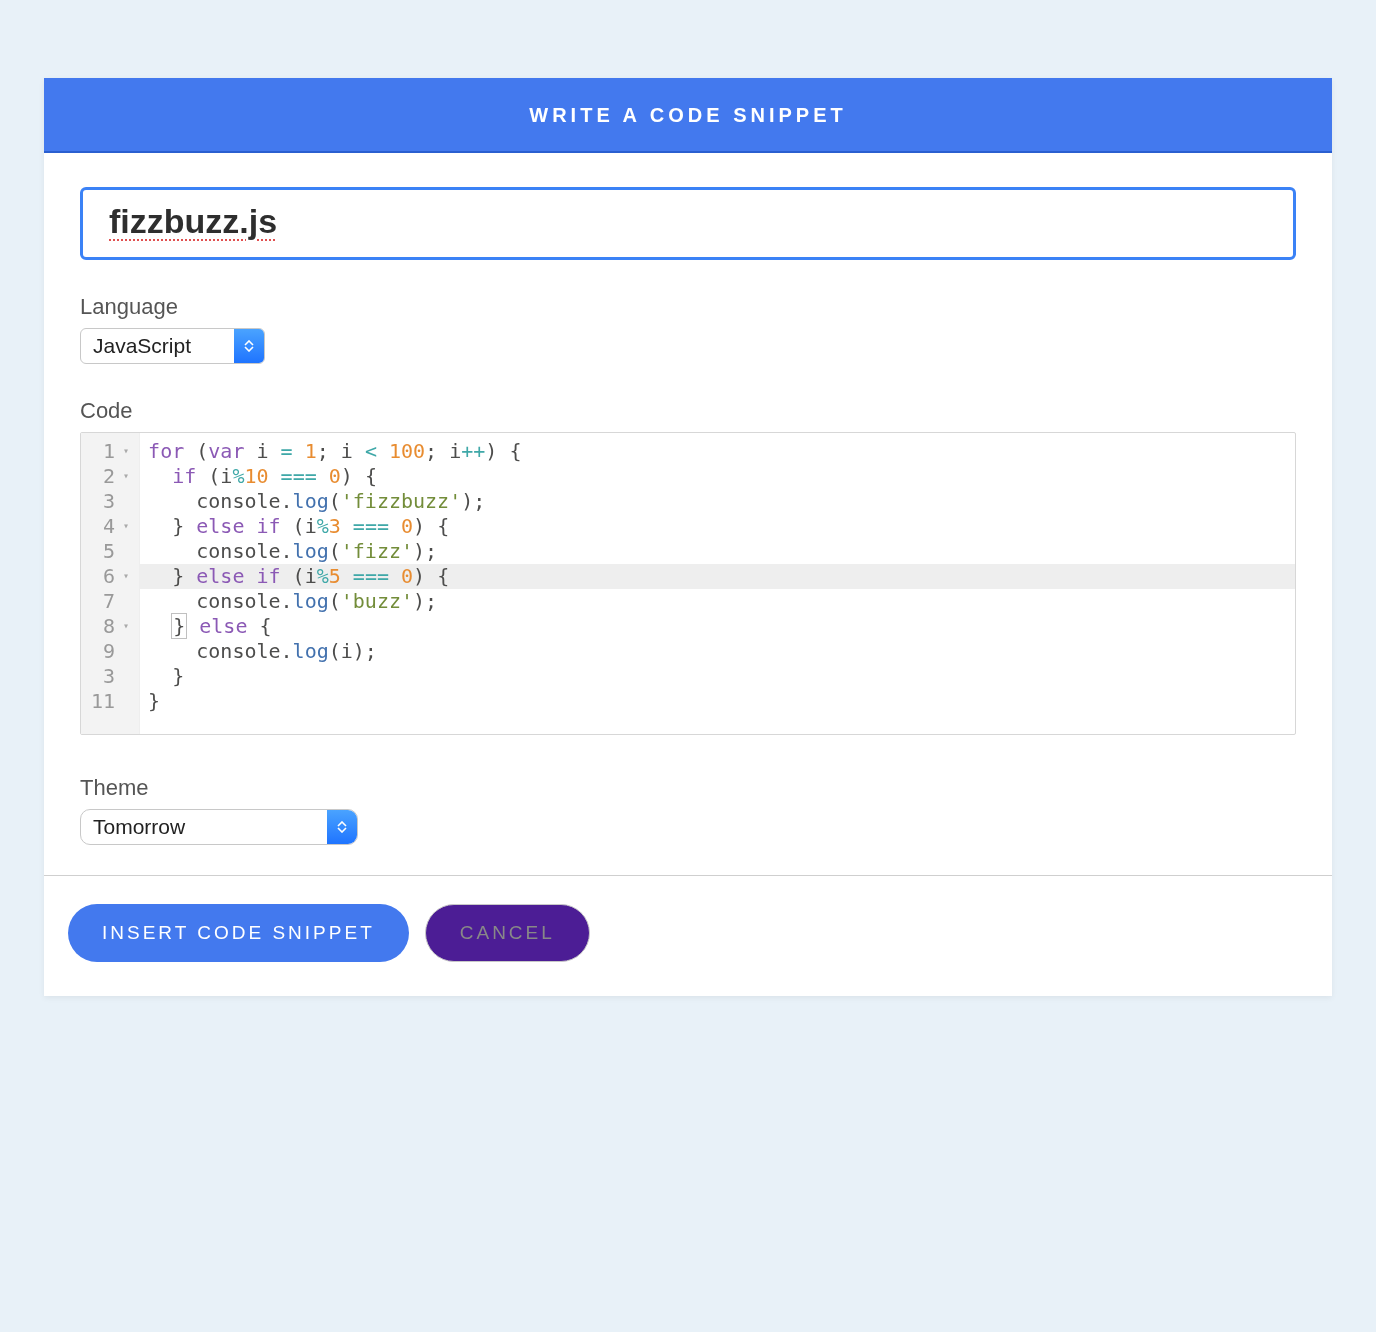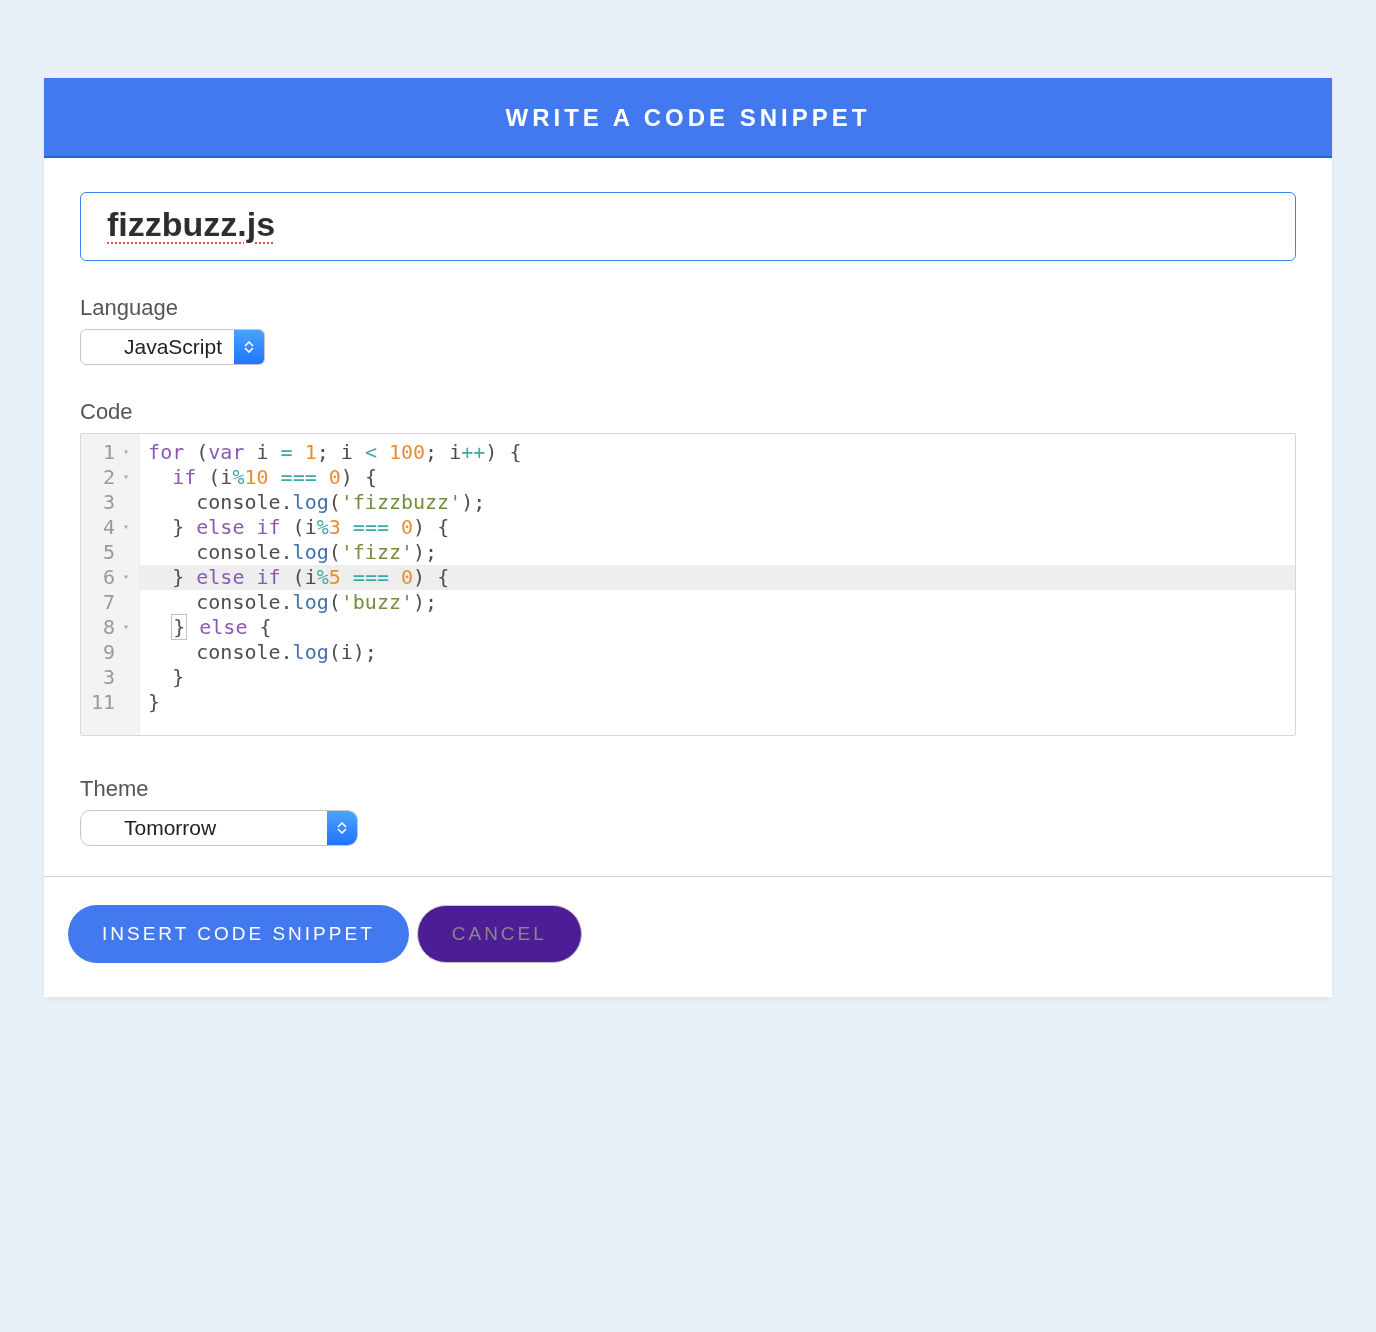--- a/index.html
+++ b/index.html
@@ -11,34 +11,34 @@
   }
   .modal {
     background: #fff;
     box-shadow: 0 2px 6px rgba(0,0,0,0.06);
   }
   .modal-header {
     background: #4379ee;
     color: #fff;
     text-align: center;
     padding: 26px 20px 24px;
-    font-size: 24px;
+    font-size: 20px;
     font-weight: 600;
     letter-spacing: 4px;
     border-bottom: 2px solid #2a5fd0;
   }
   .modal-body {
     padding: 34px 36px 20px 36px;
   }
   .filename-input {
     width: 100%;
     font-size: 34px;
     font-weight: 700;
     color: #2e2e2e;
-    border: 1px solid #3b82f6;
+    border: 3px solid #3b82f6;
     border-radius: 6px;
     padding: 12px 26px 16px;
     outline: none;
     text-decoration: underline dotted #e05050;
     text-decoration-thickness: 2px;
     text-underline-offset: 6px;
   }
   .field-group { margin-top: 34px; }
   .label {
     font-size: 22px;
@@ -47,21 +47,20 @@
     display: block;
   }
   .select-wrap {
     display: inline-flex;
     align-items: stretch;
     border: 1px solid #c8c8c8;
     border-radius: 6px;
     overflow: hidden;
     background: #fff;
     height: 36px;
-    padding-left: 31px;
   }
   .select-wrap.lang { width: 185px; }
   .select-wrap.theme { width: 278px; border-radius: 10px; }
   .select-value {
     flex: 1;
     padding: 4px 12px;
     font-size: 21px;
     color: #222;
     display: flex;
     align-items: center;
@@ -123,21 +122,21 @@
   .tok-obj { color: #4d4d4c; }
   .bracket-box {
     border: 1px solid #c0c0c0;
     padding: 0 1px;
     margin-left:-1px;
   }
   .modal-footer {
     border-top: 1px solid #cfcfcf;
     padding: 28px 36px 34px 24px;
     display: flex;
-    gap: 8px;
+    gap: 16px;
     align-items: center;
   }
   .btn {
     border-radius: 999px;
     font-size: 19px;
     letter-spacing: 3px;
     padding: 18px 34px;
     font-weight: 500;
     cursor: pointer;
     border: none;

